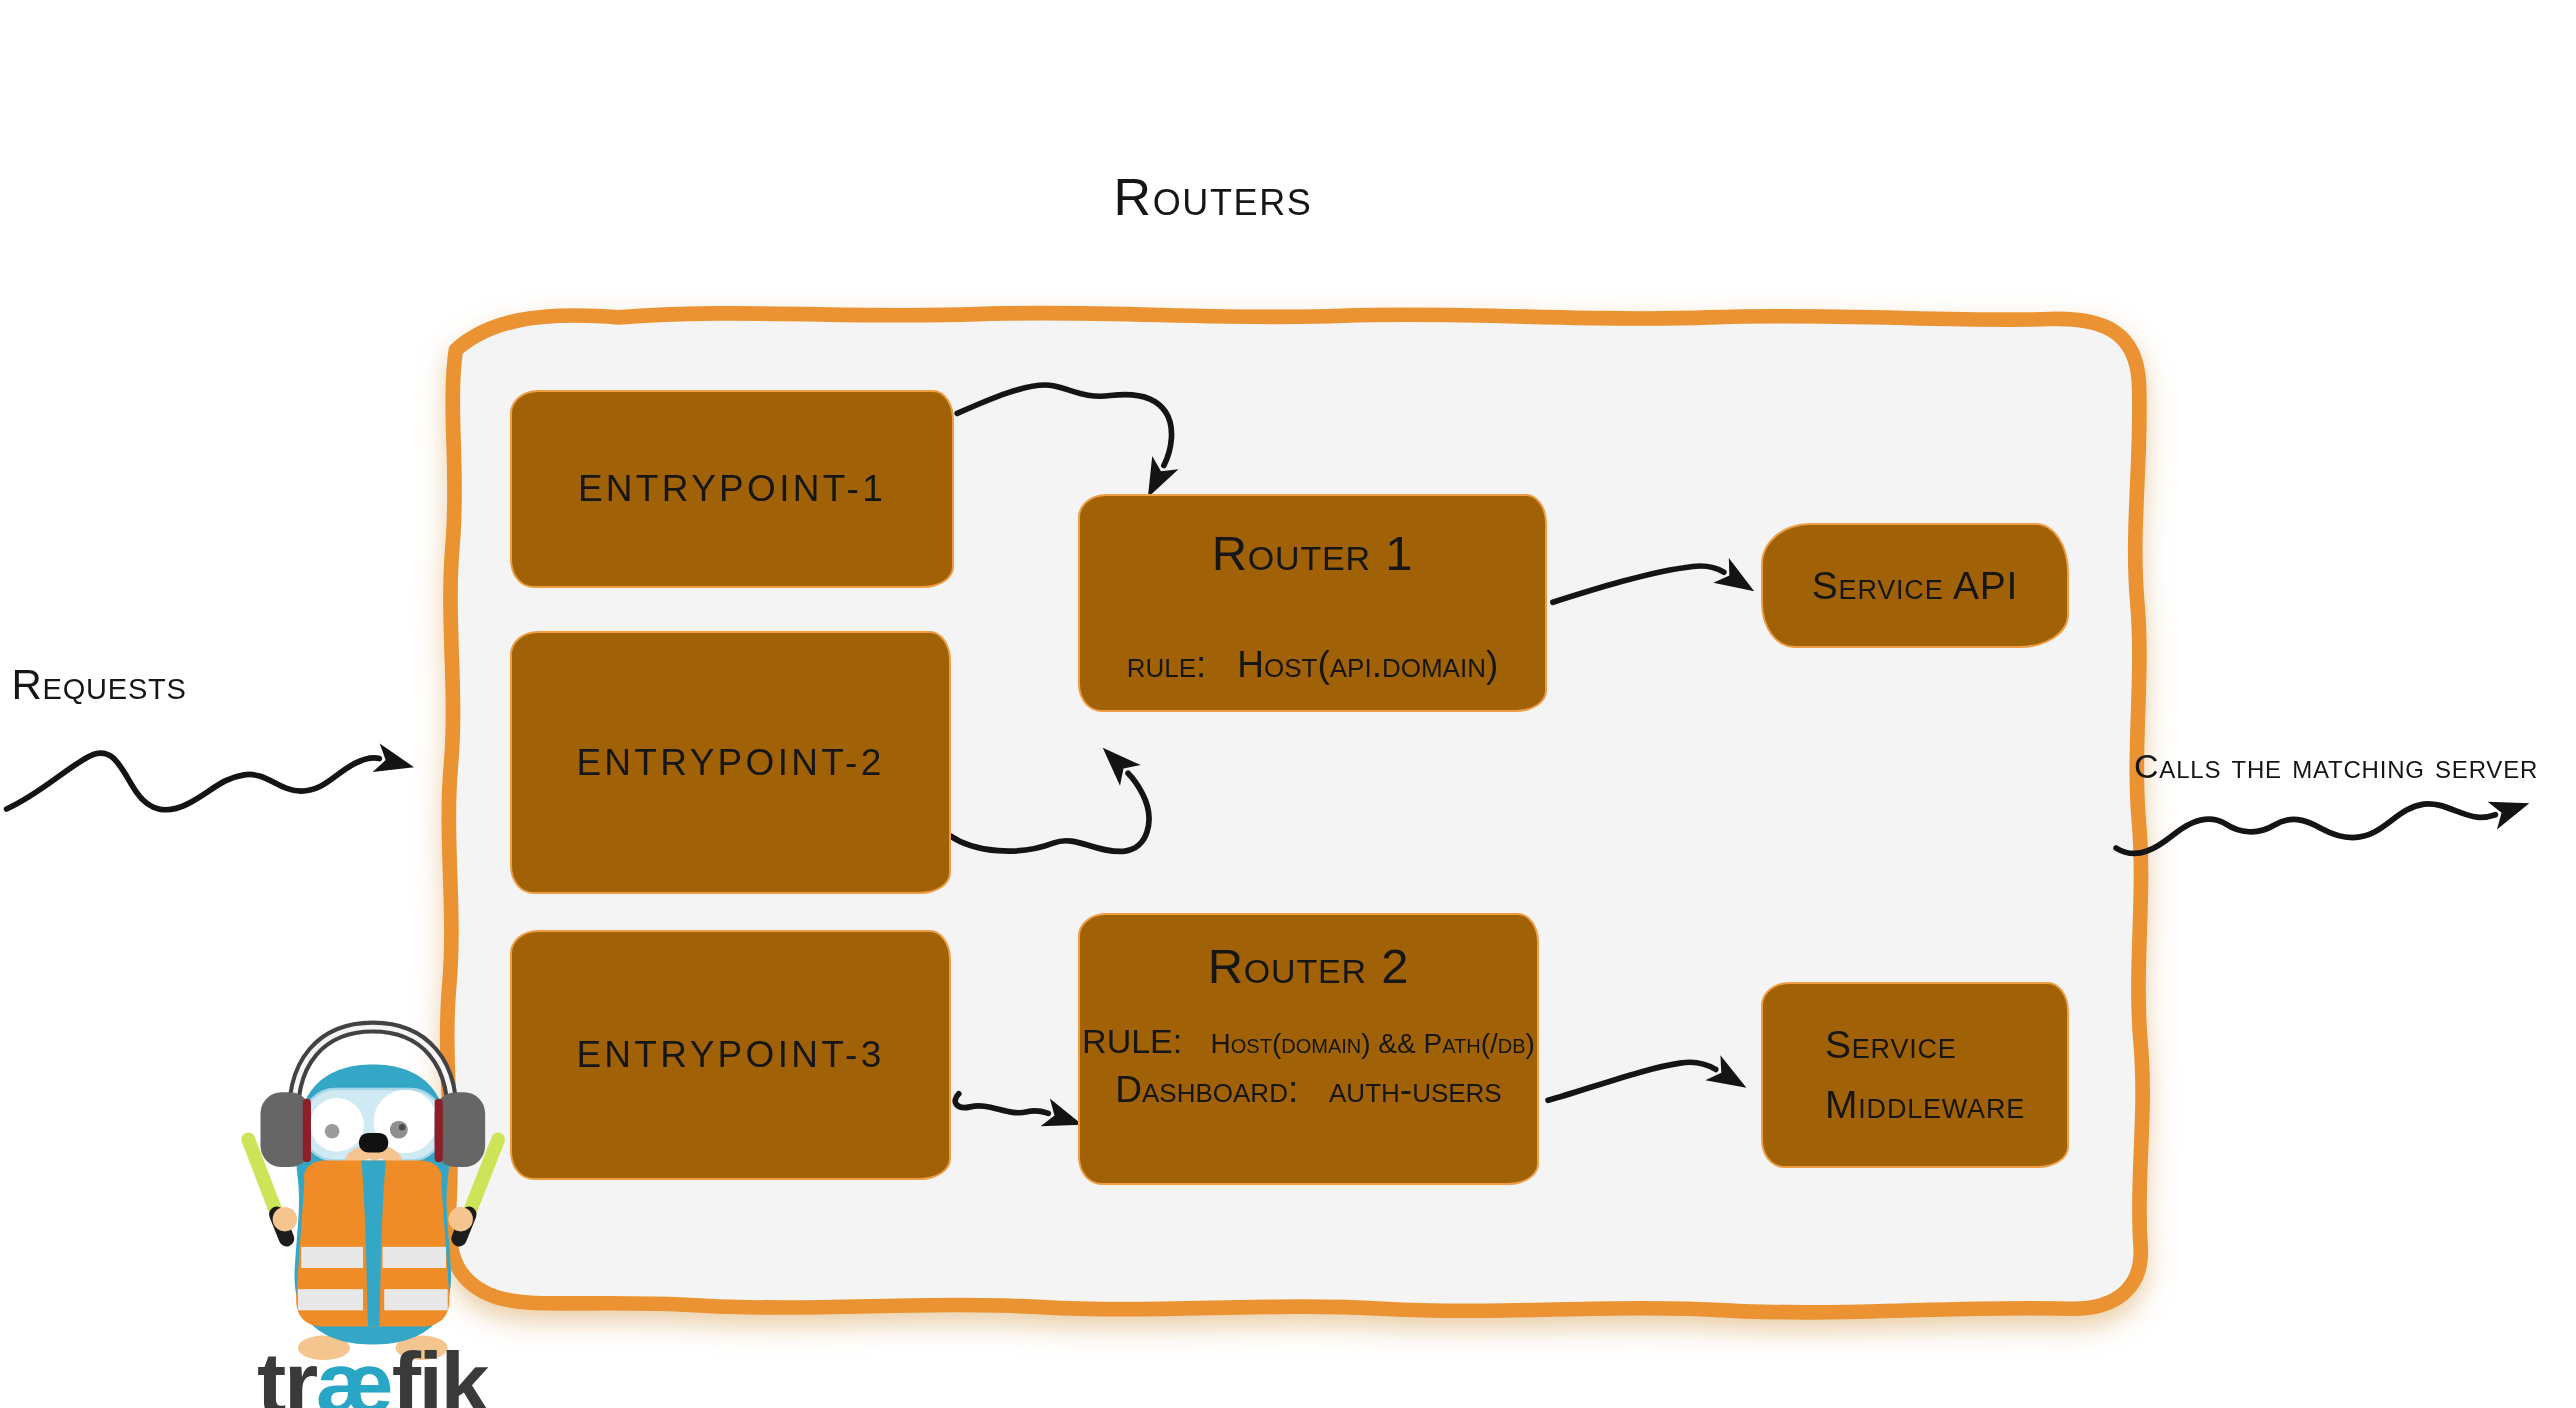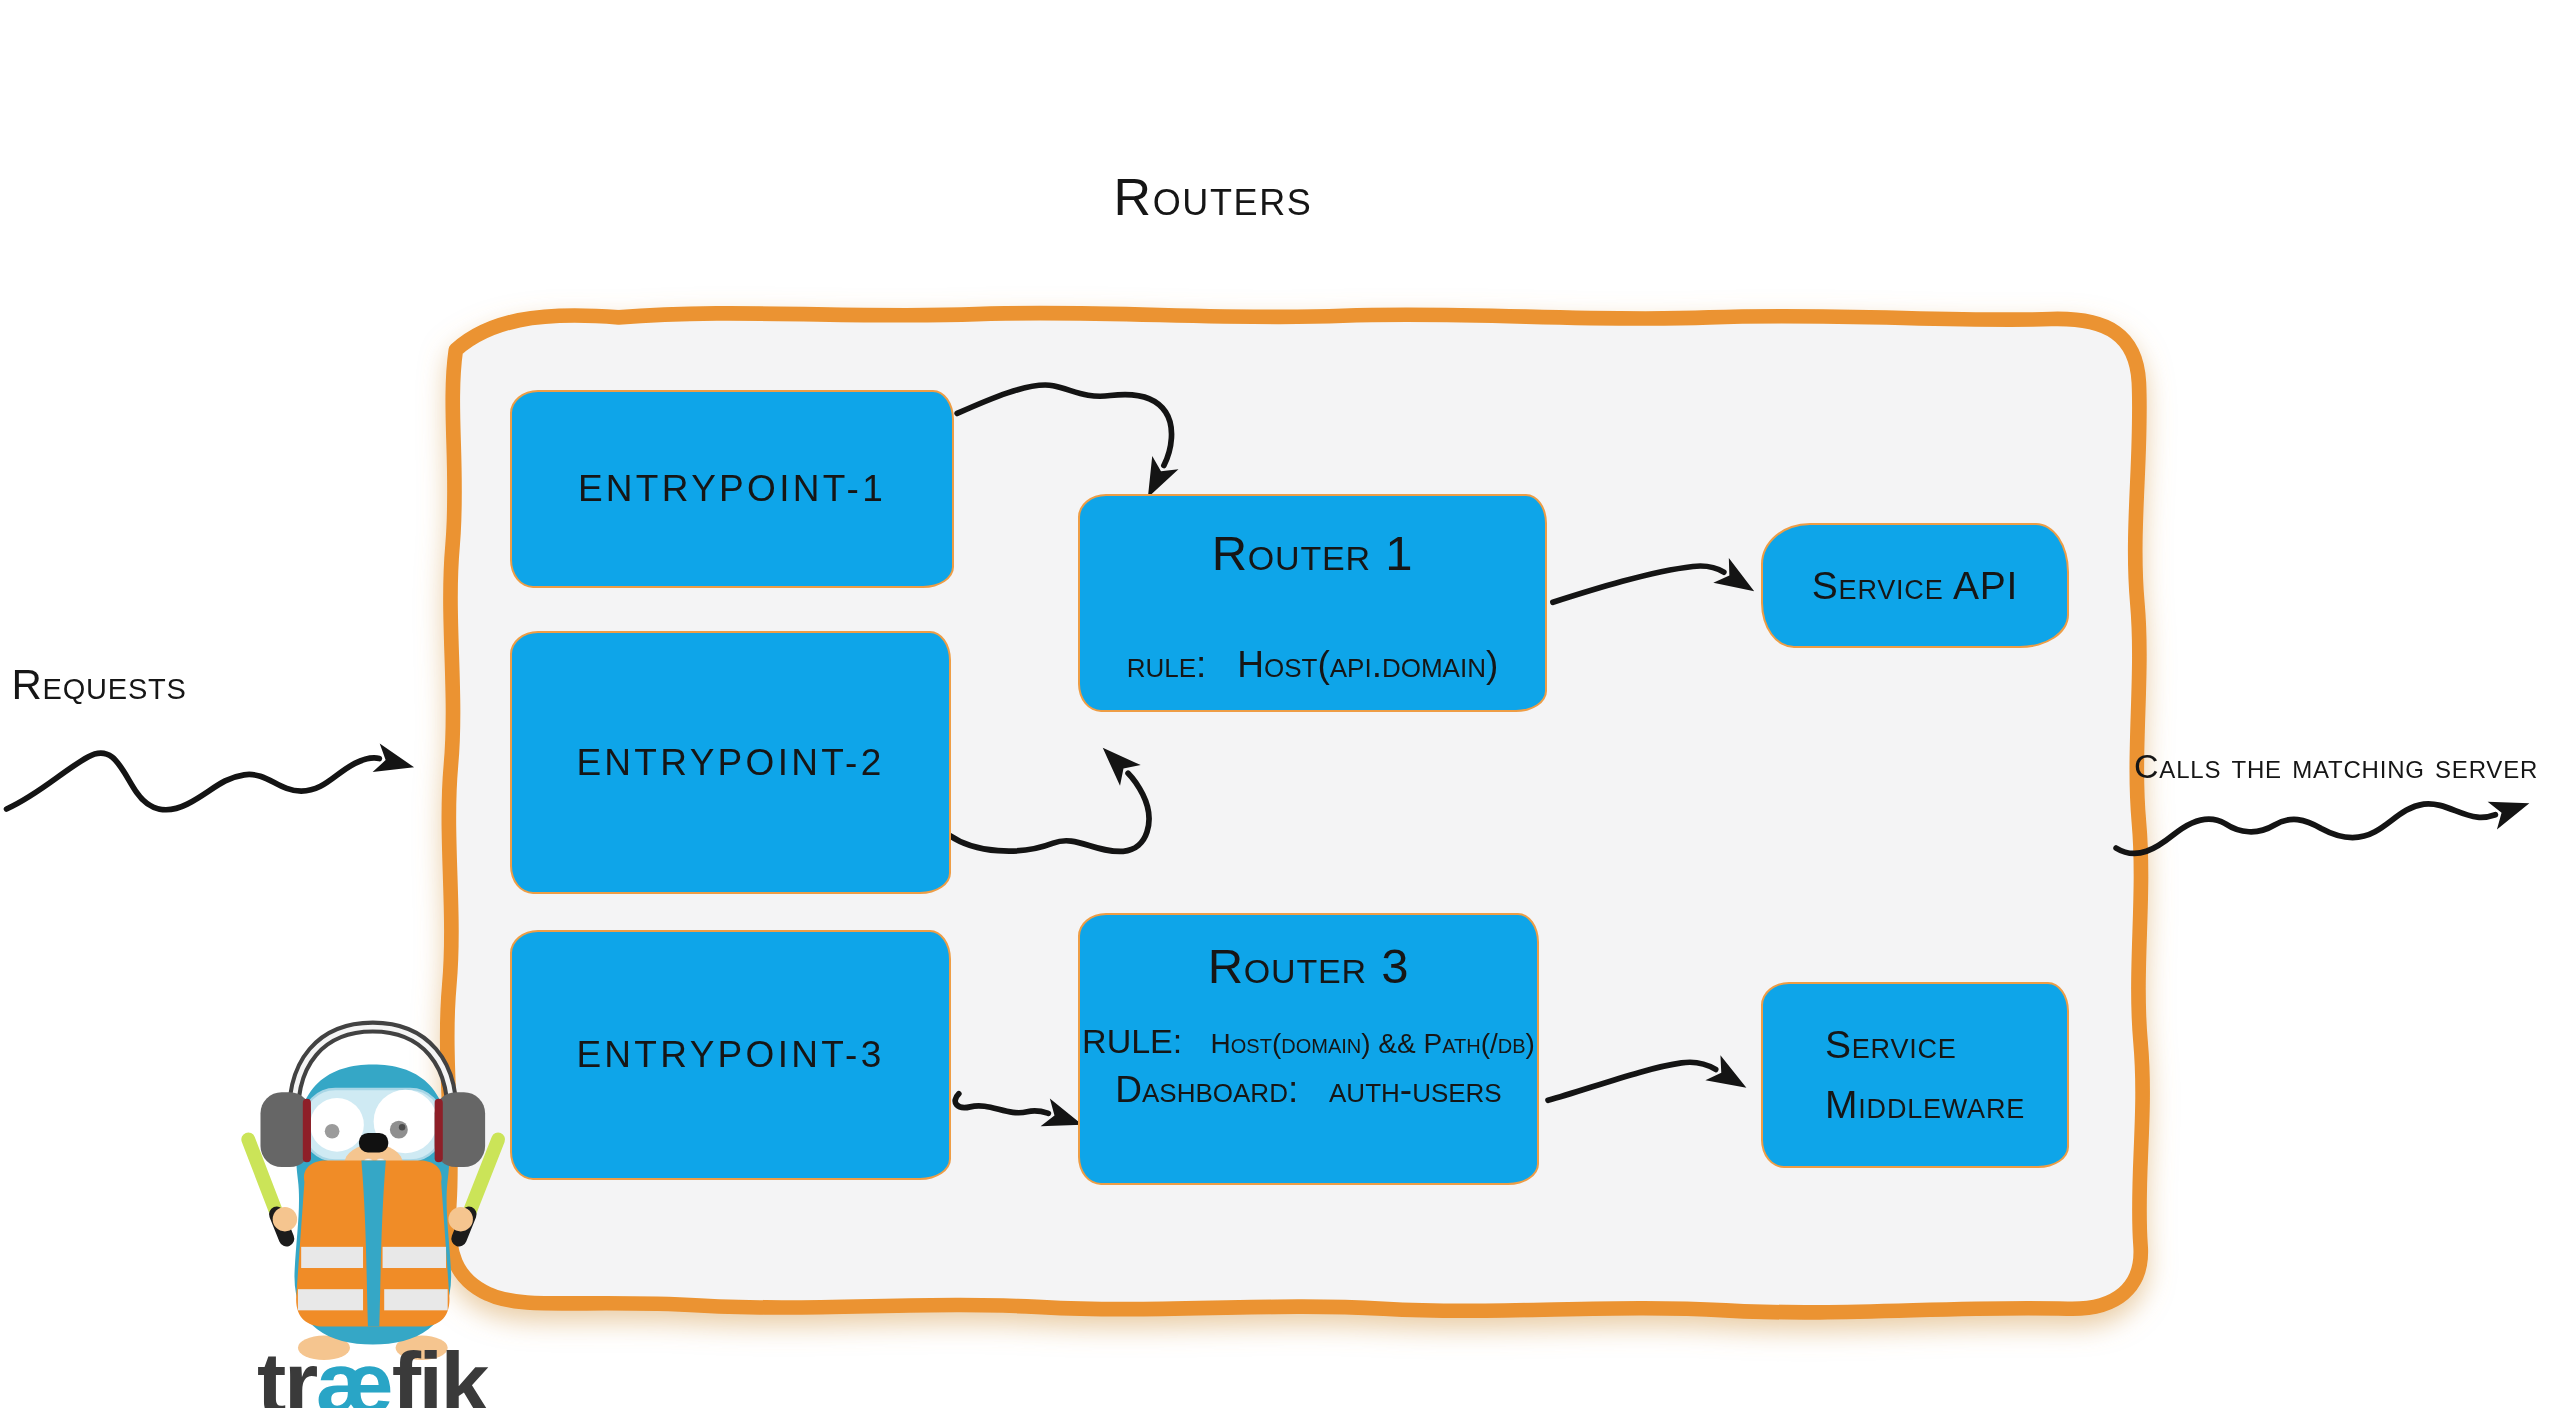--- a/index.html
+++ b/index.html
@@ -10,21 +10,21 @@
   .stage svg.scene{position:absolute;left:0;top:0;z-index:1;}
   .abs{position:absolute;z-index:2;}
   .title{
     left:969px;top:167px;width:488px;text-align:center;
     font-size:52px;font-variant:small-caps;letter-spacing:1.6px;font-weight:400;
   }
   .side-label{font-variant:small-caps;white-space:nowrap;}
   .requests{left:11.4px;top:661px;font-size:42px;letter-spacing:0.8px;}
   .calls{left:2134px;top:747px;width:442px;font-size:34px;letter-spacing:0.8px;overflow:hidden;}
   .box{
-    position:absolute;z-index:2;background:#0ea5e9;
+    position:absolute;z-index:2;background:#a16207;
     border:2.4px solid #ee9d45;
     border-radius:28px 21px 31px 23px / 23px 29px 21px 28px;
     display:flex;flex-direction:column;align-items:center;justify-content:center;
     box-sizing:border-box;
   }
   .ep-label{font-size:37px;letter-spacing:3.3px;text-transform:uppercase;}
   .ep1{left:510px;top:390px;width:444px;height:198px;}
   .ep2{left:510px;top:631px;width:441px;height:263px;}
   .ep3{left:510px;top:930px;width:441px;height:250px;text-align:center;}
   .router1{left:1078px;top:494px;width:469px;height:218px;justify-content:flex-start;}
@@ -150,21 +150,21 @@
   <div class="box router1">
     <span class="router-title">Router 1</span>
     <span class="rule-line">
       <span class="rule-key">rule:</span>
       <span>&nbsp;</span>
       <span class="rule-value">Host(api.domain)</span>
     </span>
   </div>
 
   <div class="box router2">
-    <span class="router-title">Router 3</span>
+    <span class="router-title">Router 2</span>
     <span class="rule-line">
       <span class="rule-key">RULE:</span>
       <span>&nbsp;</span>
       <span class="rule-value">Host(domain) &amp;&amp; Path(/db)</span>
     </span>
     <span class="mw-line">
       <span>Dashboard:</span>
       <span>&nbsp;</span>
       <span>auth-users</span>
     </span>

